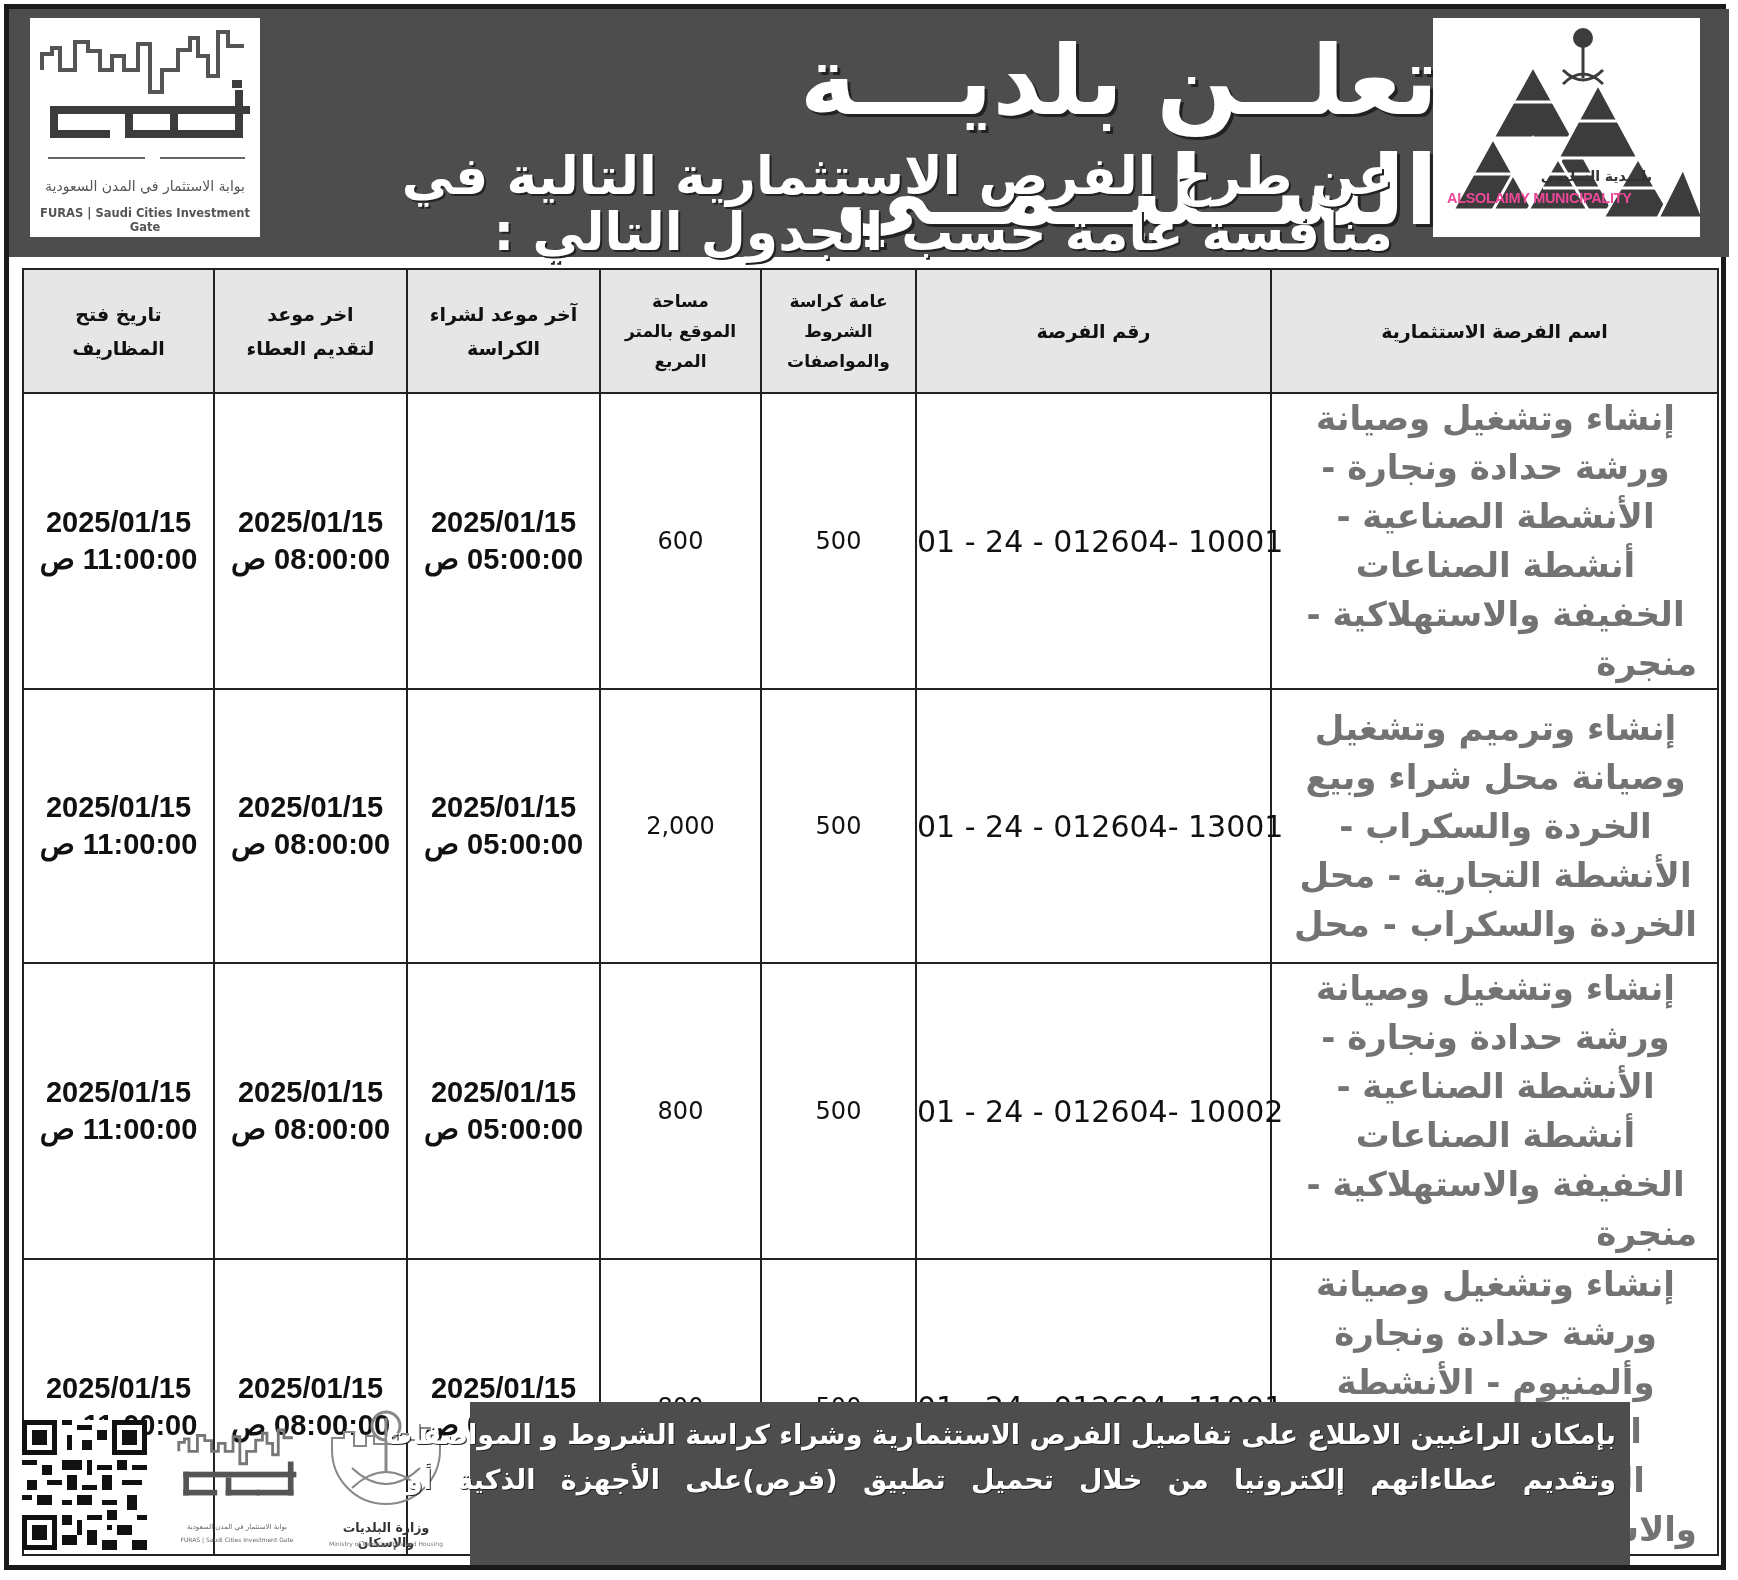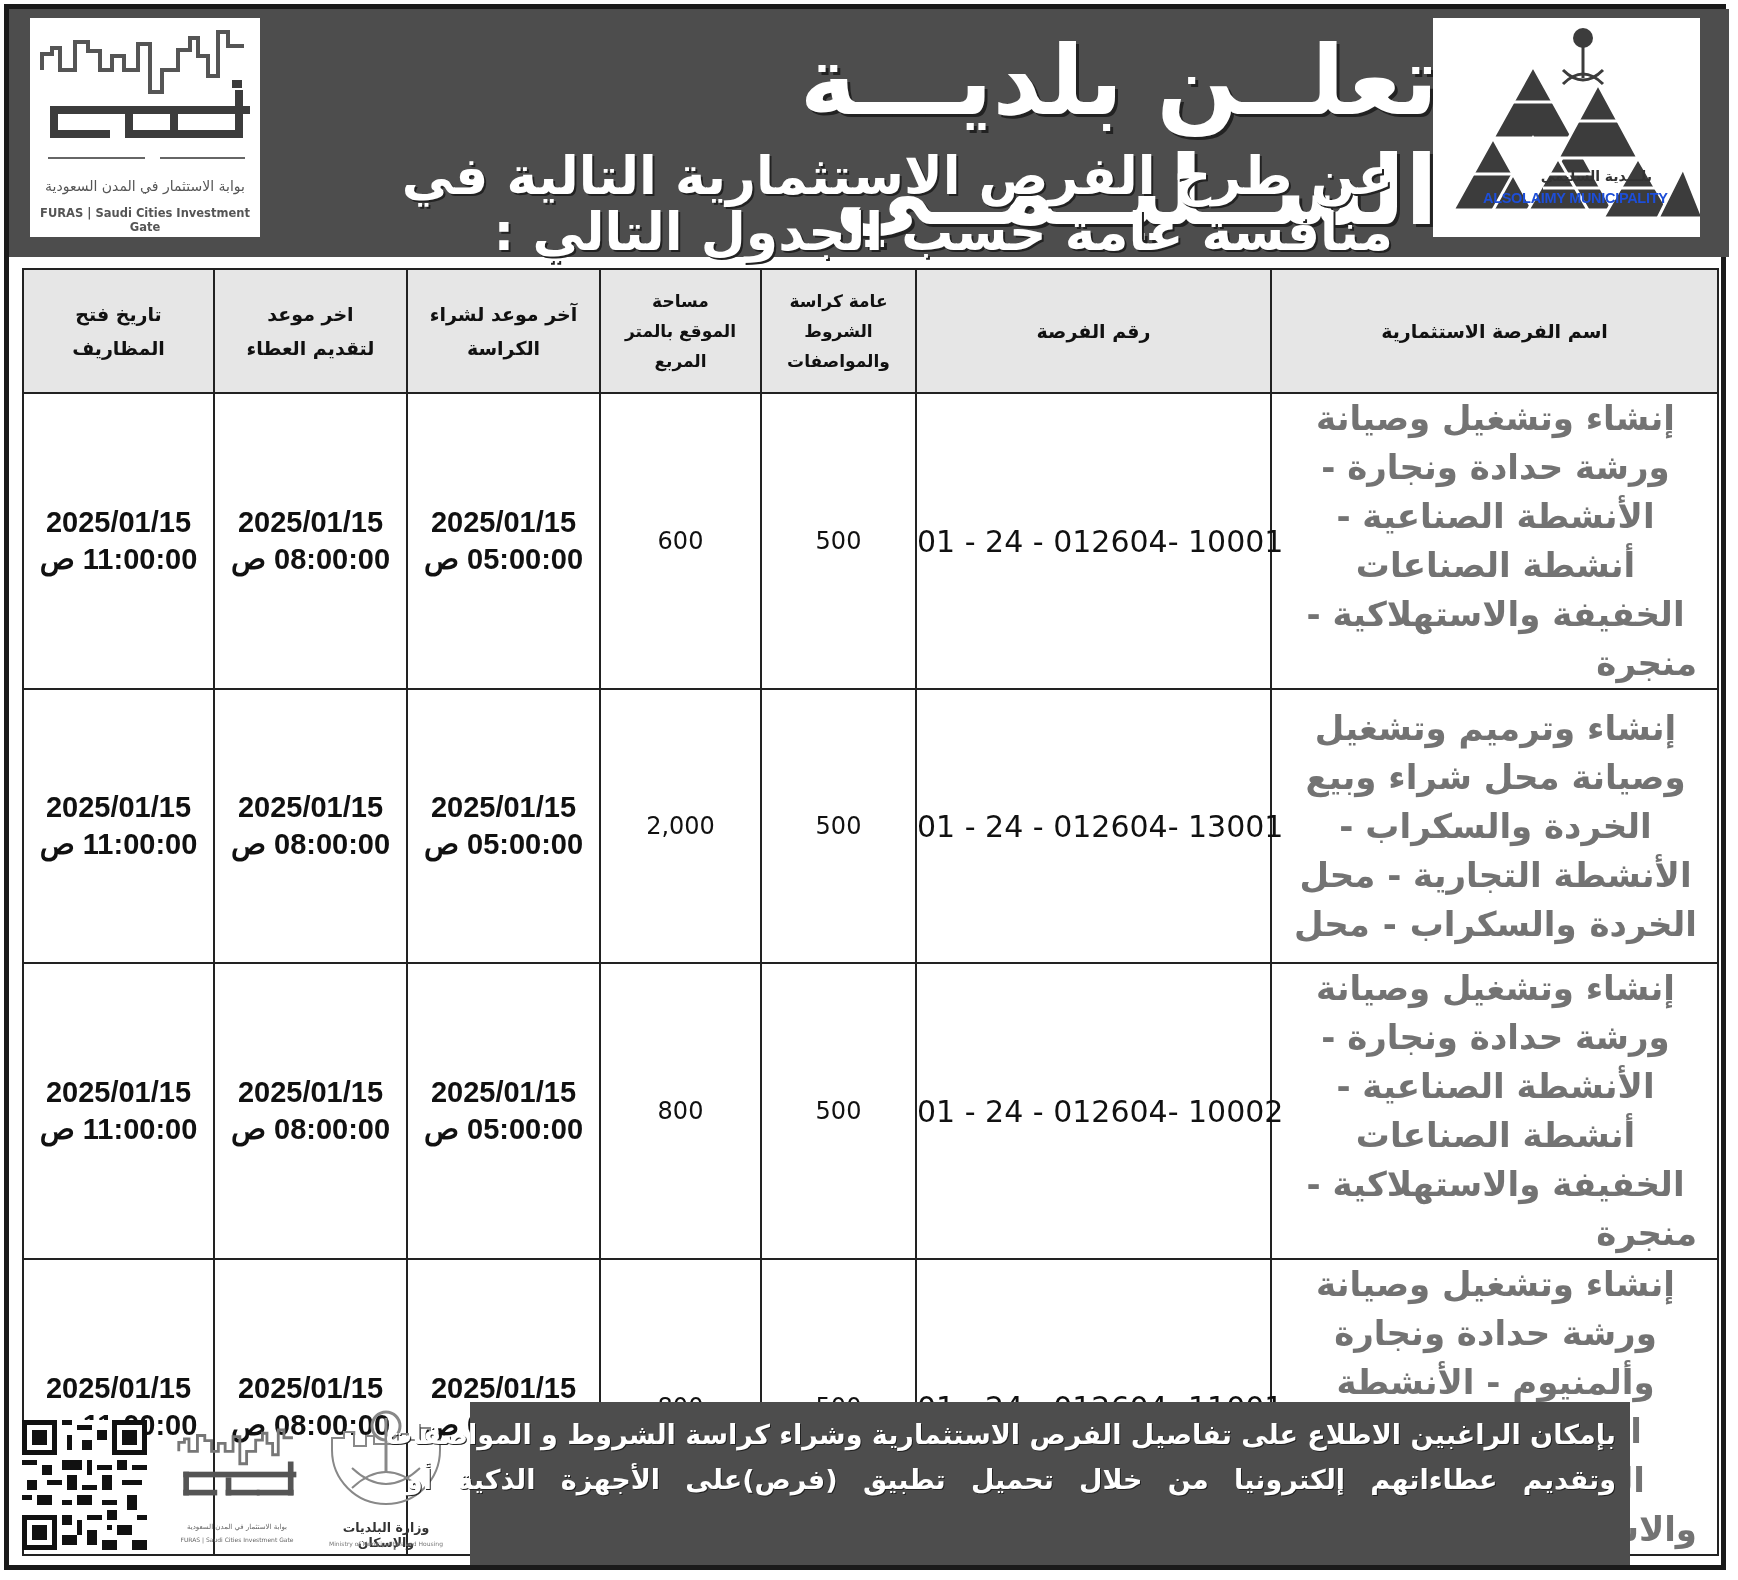--- a/index.html
+++ b/index.html
@@ -7,21 +7,21 @@
   .frame{position:absolute;left:4px;top:4px;width:1722px;height:1566px;border:5px solid #1a1a1a;box-sizing:border-box;background:#fff;}
   .header{position:absolute;left:9px;top:9px;width:1720px;height:248px;background:#4d4d4d;}
   .logo-box{position:absolute;background:#fff;}
   .furas-logo{left:30px;top:18px;width:230px;height:219px;}
   .muni-logo{left:1433px;top:18px;width:267px;height:219px;}
   .title{position:absolute;right:300px;top:26px;width:1120px;text-align:right;color:#fff;font-weight:bold;font-size:96px;line-height:110px;direction:rtl;letter-spacing:2px;text-shadow:3px 3px 0 #222;}
   .subtitle{position:absolute;right:345px;top:148px;width:1100px;text-align:right;color:#fff;font-weight:bold;font-size:52px;line-height:56px;direction:rtl;text-shadow:2px 2px 0 #222;}
   .furas-caption-ar{position:absolute;left:0;width:100%;text-align:center;font-size:14px;color:#555;direction:rtl;}
   .furas-caption-en{position:absolute;left:0;width:100%;text-align:center;font-size:11.5px;color:#555;font-weight:bold;}
   .muni-name-ar{position:absolute;font-size:14px;color:#333;direction:rtl;font-weight:bold;}
-  .muni-name-en{position:absolute;font-size:14.5px;color:#1d4ed8;font-weight:bold;font-family:"Liberation Sans",sans-serif;letter-spacing:-0.3px;margin-left:36px;}
+  .muni-name-en{position:absolute;font-size:14.5px;color:#ec4899;font-weight:bold;font-family:"Liberation Sans",sans-serif;letter-spacing:-0.3px;}
 
   table.grid{position:absolute;left:22px;top:268px;width:1695px;border-collapse:collapse;direction:rtl;table-layout:fixed;}
   table.grid th, table.grid td{border:2px solid #222;text-align:center;vertical-align:middle;padding:0;}
   table.grid th{background:#e6e6e6;height:122px;font-weight:bold;font-size:19px;line-height:34px;color:#111;}
   table.grid td{background:#fff;}
   .opp-name{font-weight:bold;font-size:34px;line-height:49px;text-align:justify;text-align-last:justify;padding:0 20px 0 22px !important;direction:rtl;color:#737373;}
   .opp-num{font-family:"DejaVu Sans",sans-serif;font-size:30px;color:#111;direction:ltr;white-space:nowrap;}
   .num{font-family:"DejaVu Sans",sans-serif;font-size:24px;color:#111;}
   .dt{font-family:"Liberation Sans",sans-serif;font-weight:bold;font-size:29px;line-height:37px;color:#111;}
   .dt .time{direction:rtl;display:block;}

